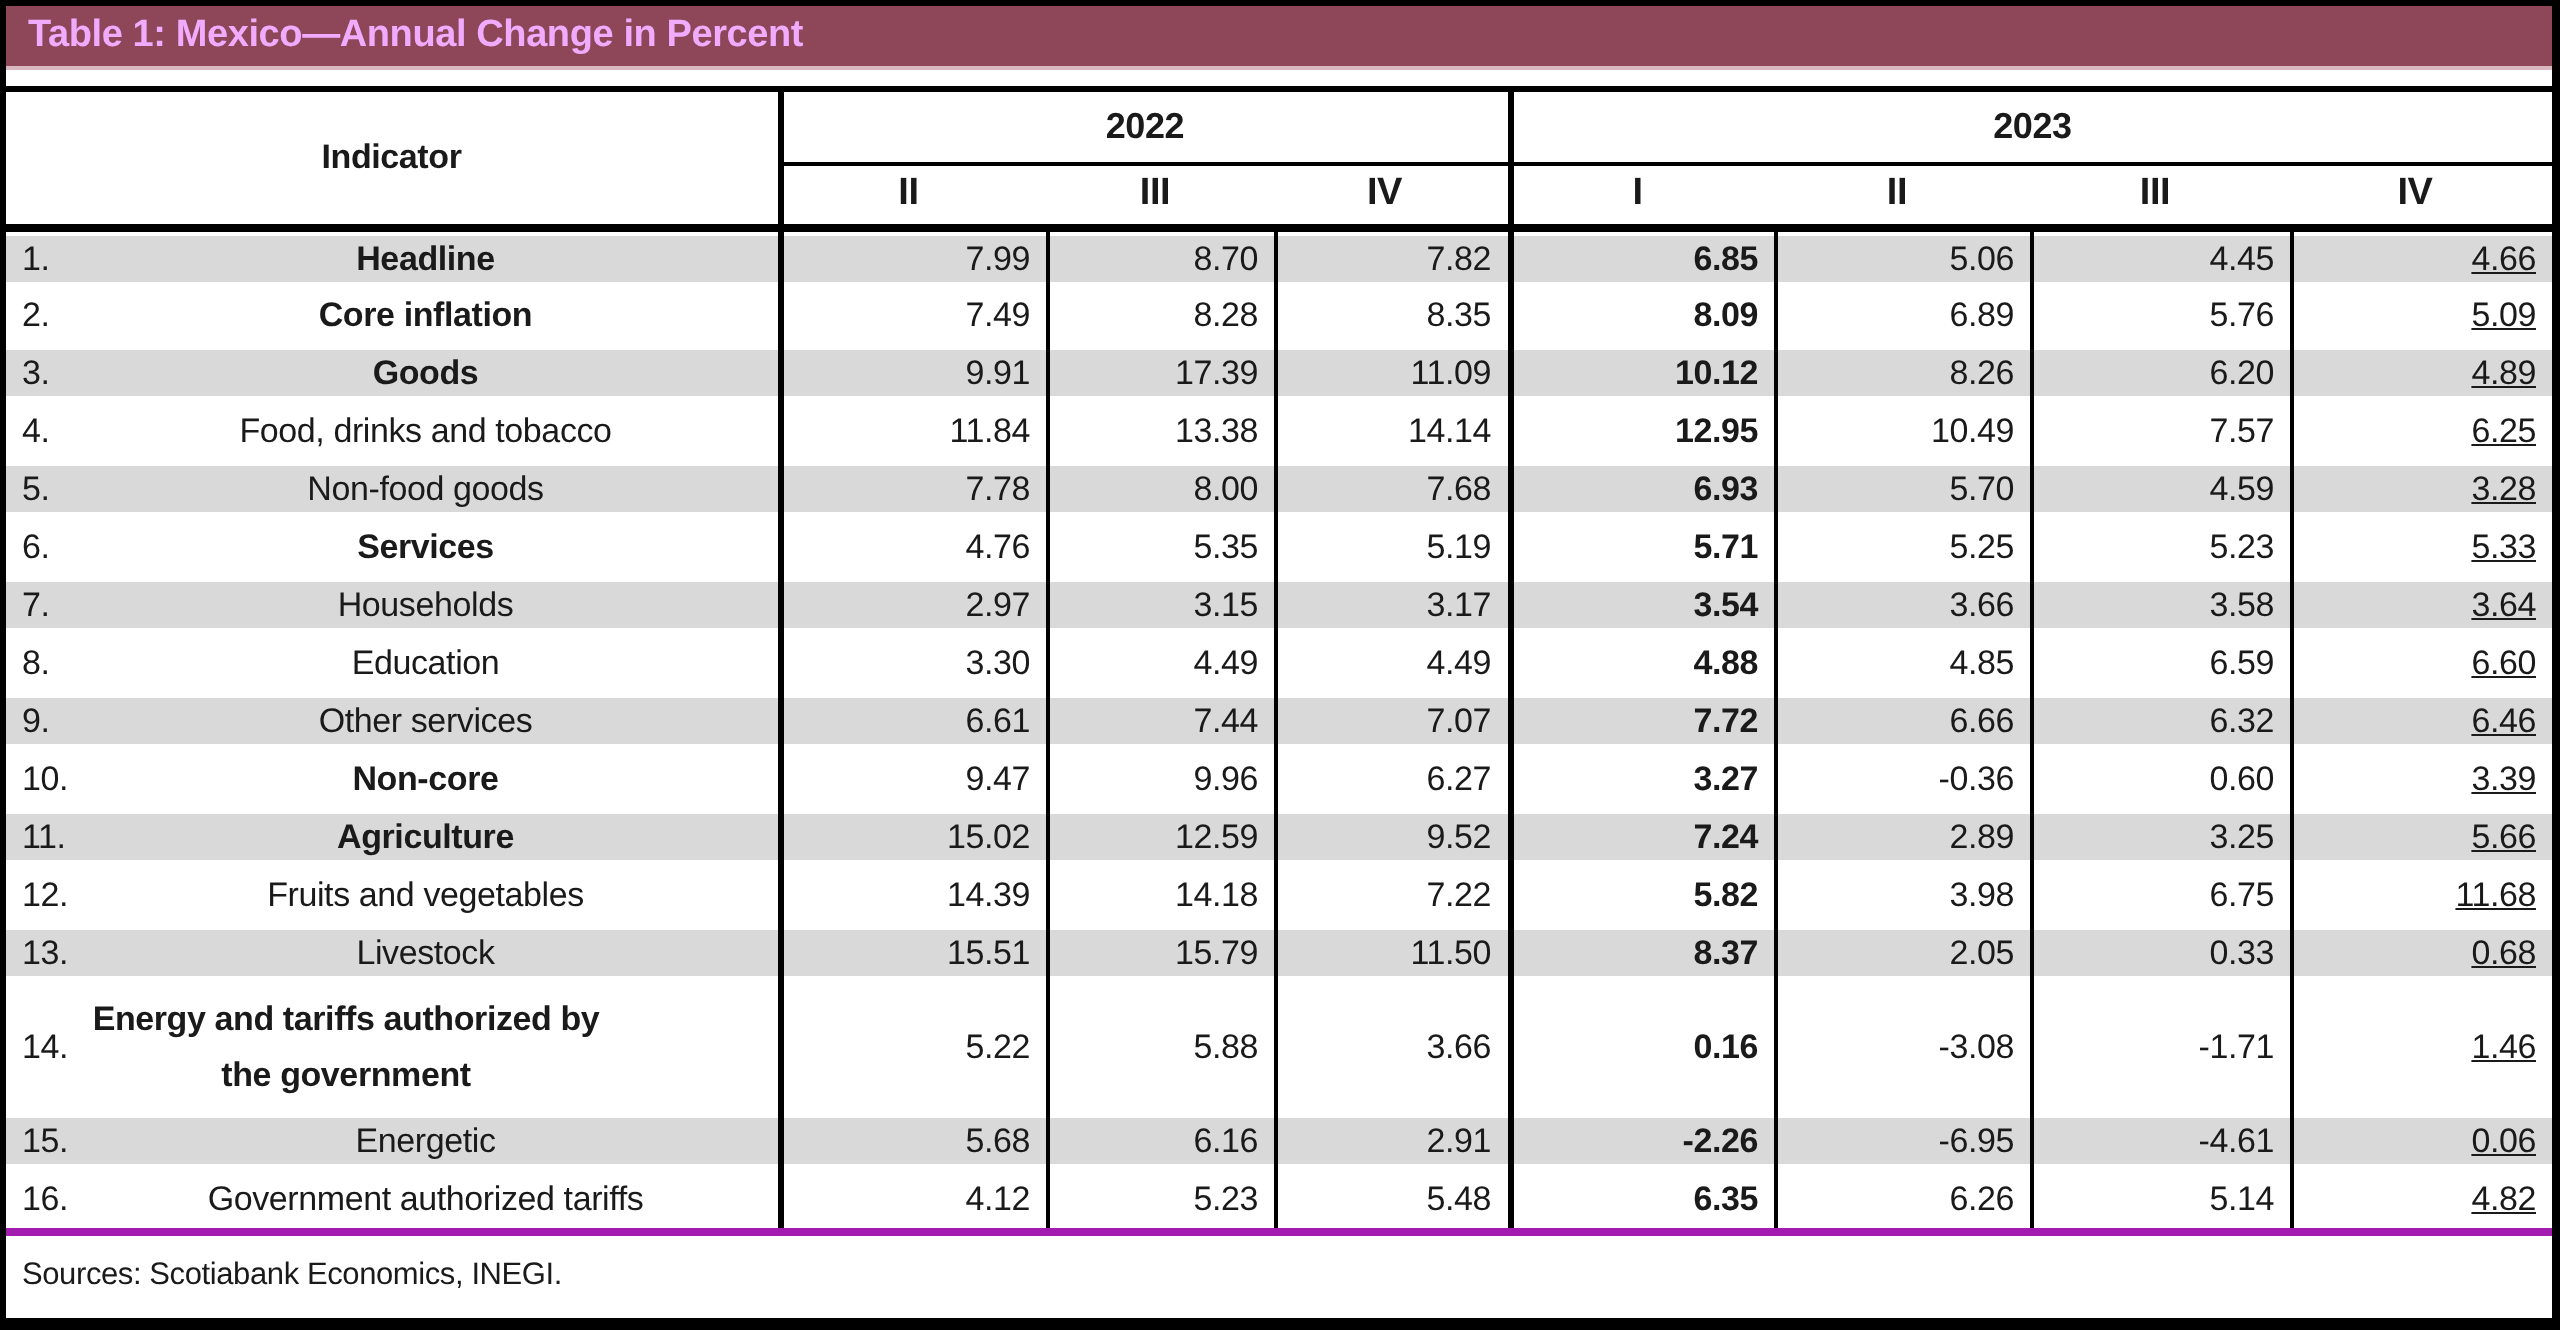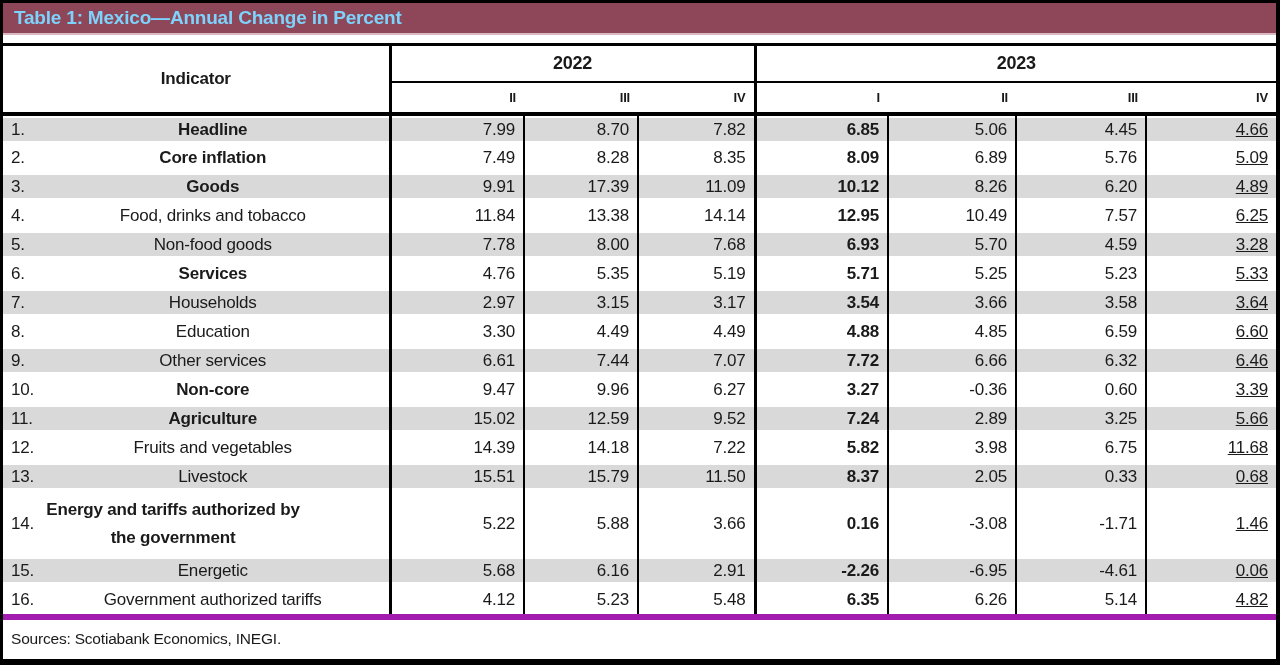--- a/index.html
+++ b/index.html
@@ -21,54 +21,53 @@
     overflow: hidden;
   }
   .title-bar {
     height: 32px;
     flex: 0 0 32px;
     background: #8E4759;
     border-bottom: 2px solid #D9B8C2;
     display: flex;
     align-items: center;
     padding-left: 11px;
-    color: #7dd3fc;
+    color: #f0abfc;
     font-size: 19px;
     font-weight: bold;
   }
   .gap { height: 8px; flex: 0 0 8px; background: #fff; }
   table.grid {
     width: 100%;
     table-layout: fixed;
     border-collapse: collapse;
     border-top: 3px solid #000;
-    border-bottom: 6px solid #a21caf;
+    border-bottom: 4px solid #a21caf;
   }
   th, td { margin: 0; }
   th.indicator-h {
     font-size: 17px;
     font-weight: bold;
     text-align: center;
     vertical-align: middle;
     border-right: 3px solid #000;
     border-bottom: 4px solid #000;
   }
   th.year {
     height: 37px;
     font-size: 18px;
     font-weight: bold;
     text-align: center;
     vertical-align: middle;
     border-bottom: 2px solid #000;
   }
   tr.quarter-row th {
     height: 32px;
-    font-size: 13px;
+    font-size: 19px;
     font-weight: bold;
-    text-align: right;
     padding-right: 8px;
     vertical-align: middle;
     border-bottom: 4px solid #000;
   }
   .group-div { border-left: 3px solid #000; font-weight: bold; }
   tbody td { height: 29px; vertical-align: middle; font-size: 17px; }
   tbody tr.tall td { height: 65px; }
   tbody tr.gray td {
     background-image: linear-gradient(to bottom,
       #fff 0, #fff 2px,

